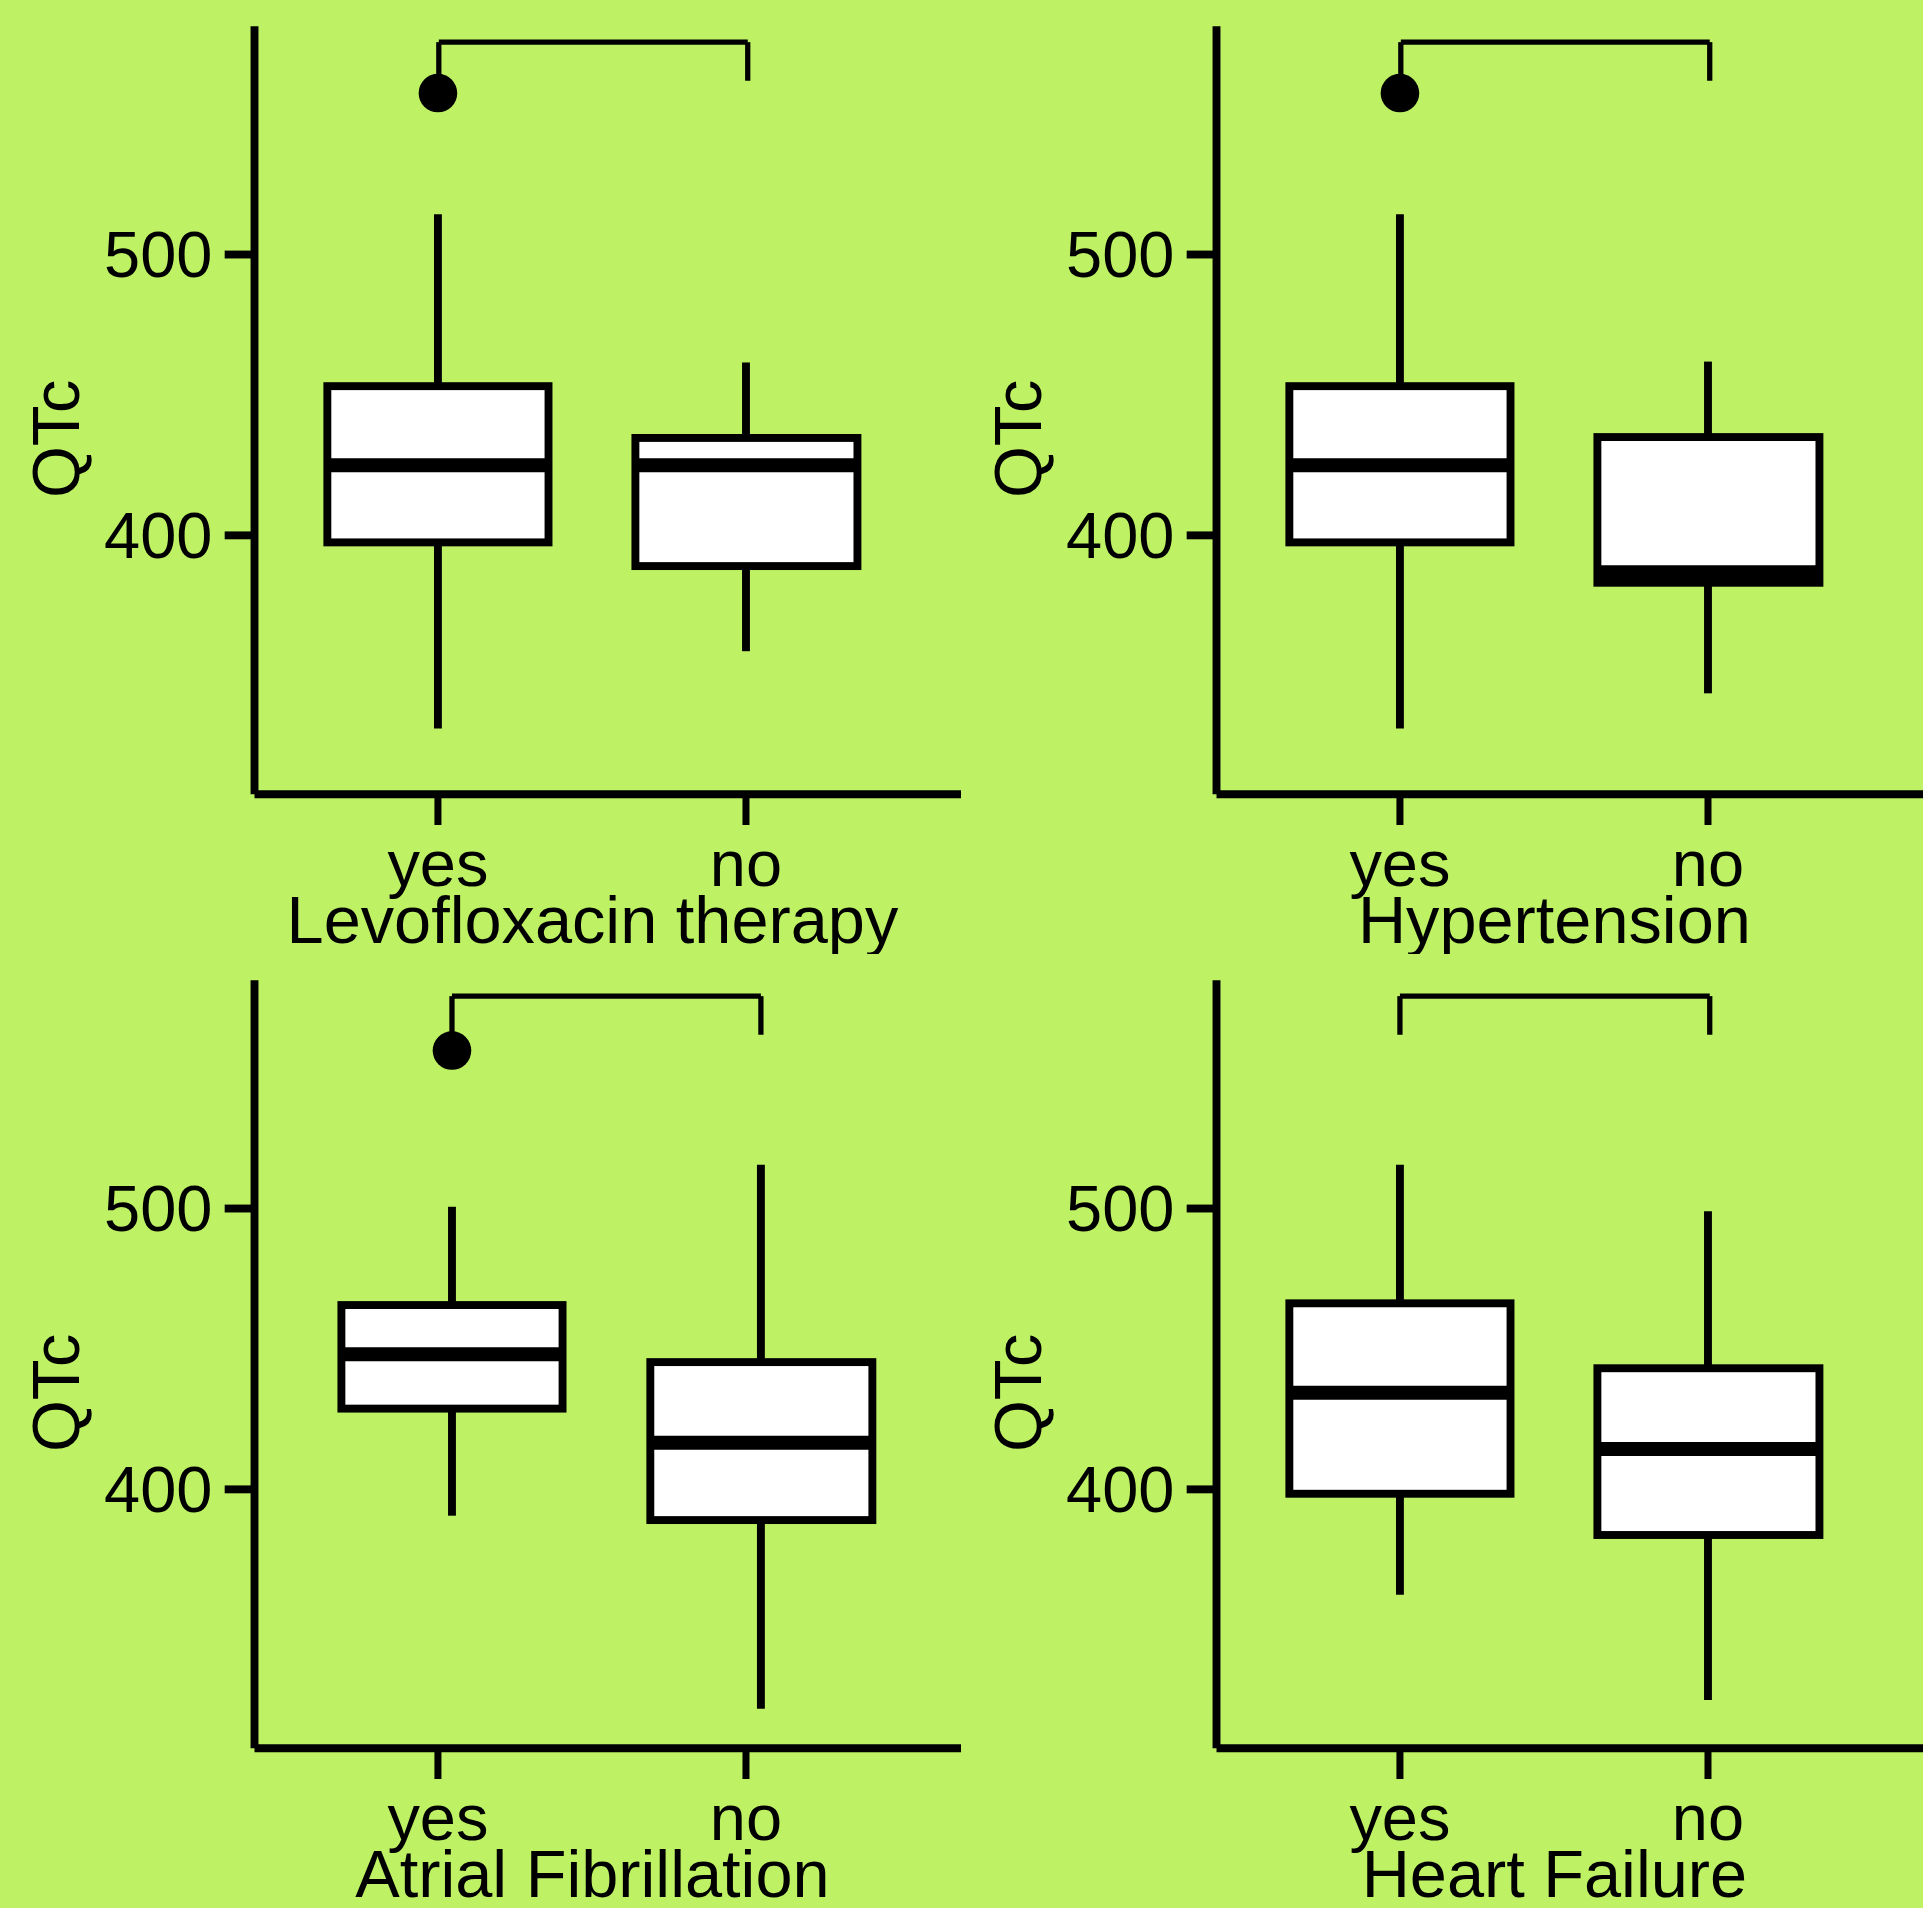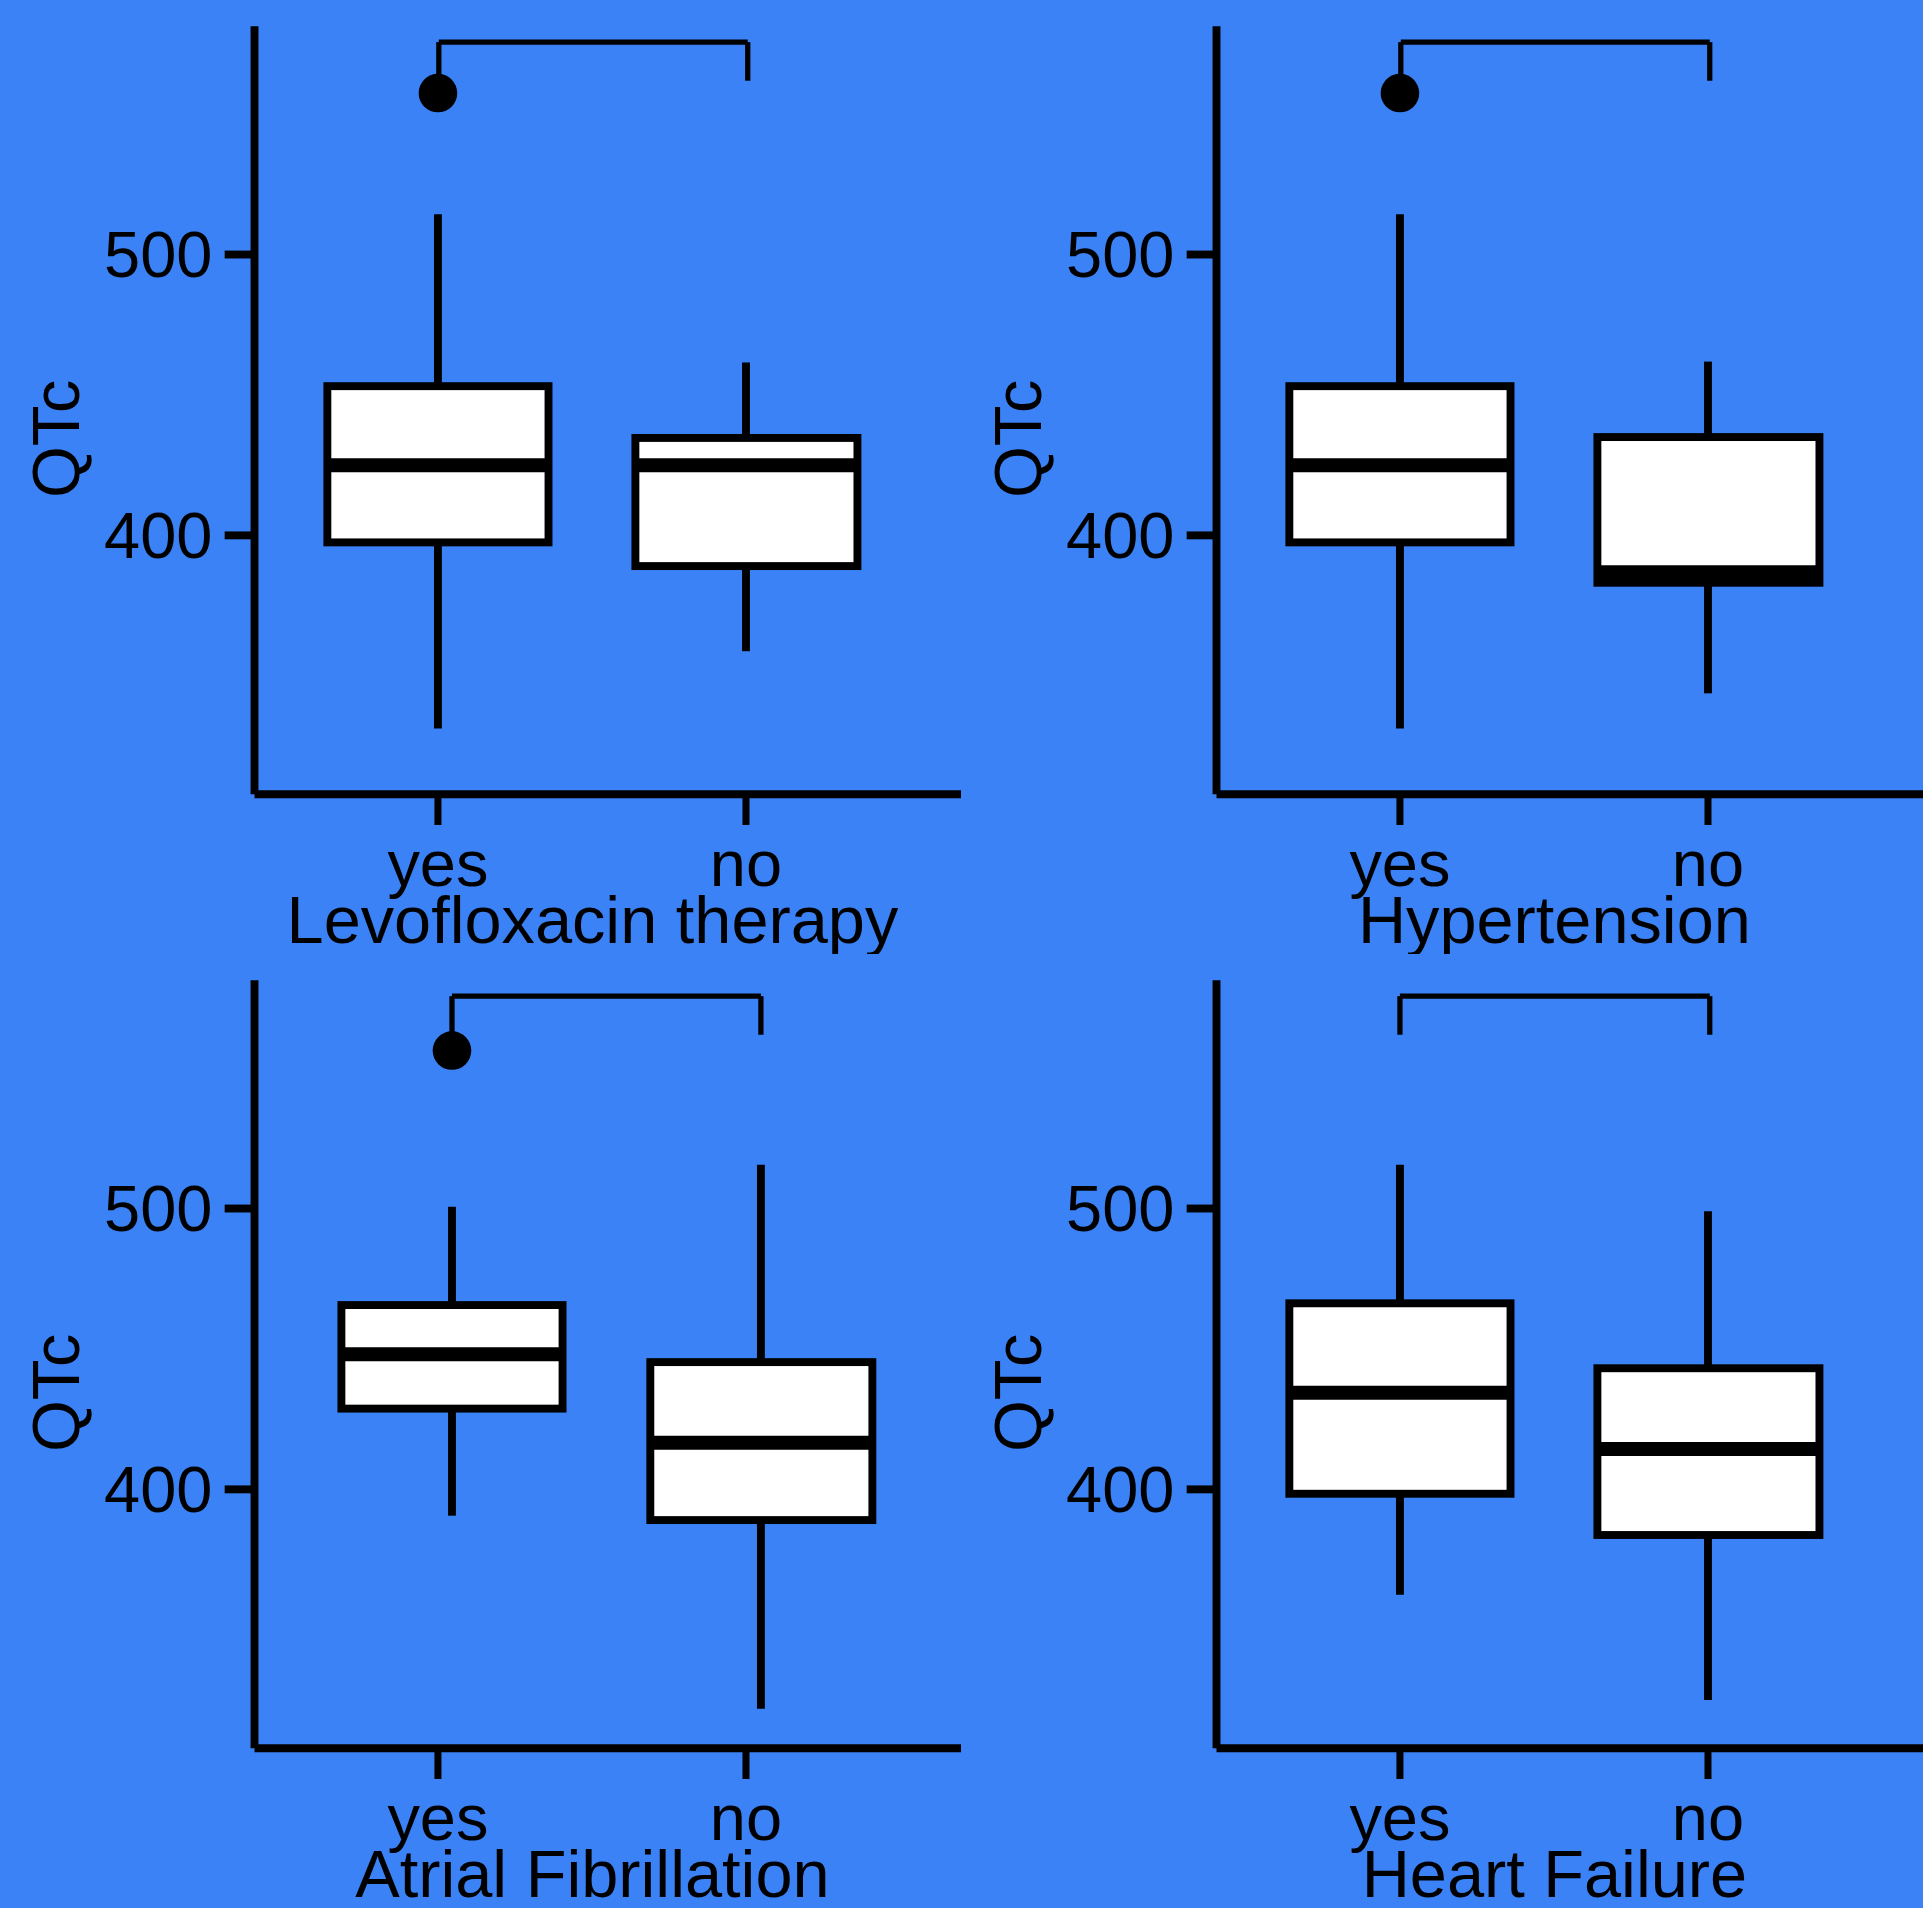--- a/index.html
+++ b/index.html
@@ -1,17 +1,17 @@
 <!DOCTYPE html>
 <html style="font-size:14px"><head>
 <meta charset="utf-8">
 <style>
   html,body{margin:0;padding:0;background:#ffffff;}
   body{width:1923px;height:1908px;font-family:"Liberation Sans",sans-serif;color:#000;}
-  #root{position:relative;width:1923px;height:1908px;overflow:hidden;background:#3b82f6;}
+  #root{position:relative;width:1923px;height:1908px;overflow:hidden;background:#bef264;}
   .panel{position:absolute;}
   .svg-panel{display:block;}
   text{font-family:"Liberation Sans",sans-serif;fill:#000;}
   .tick-label{font-size:74px;}
   .cat-label{font-size:74px;}
   .axis-title{font-size:76px;}
   .ylab{font-size:76px;}
 </style>
 </head>
 <body>

